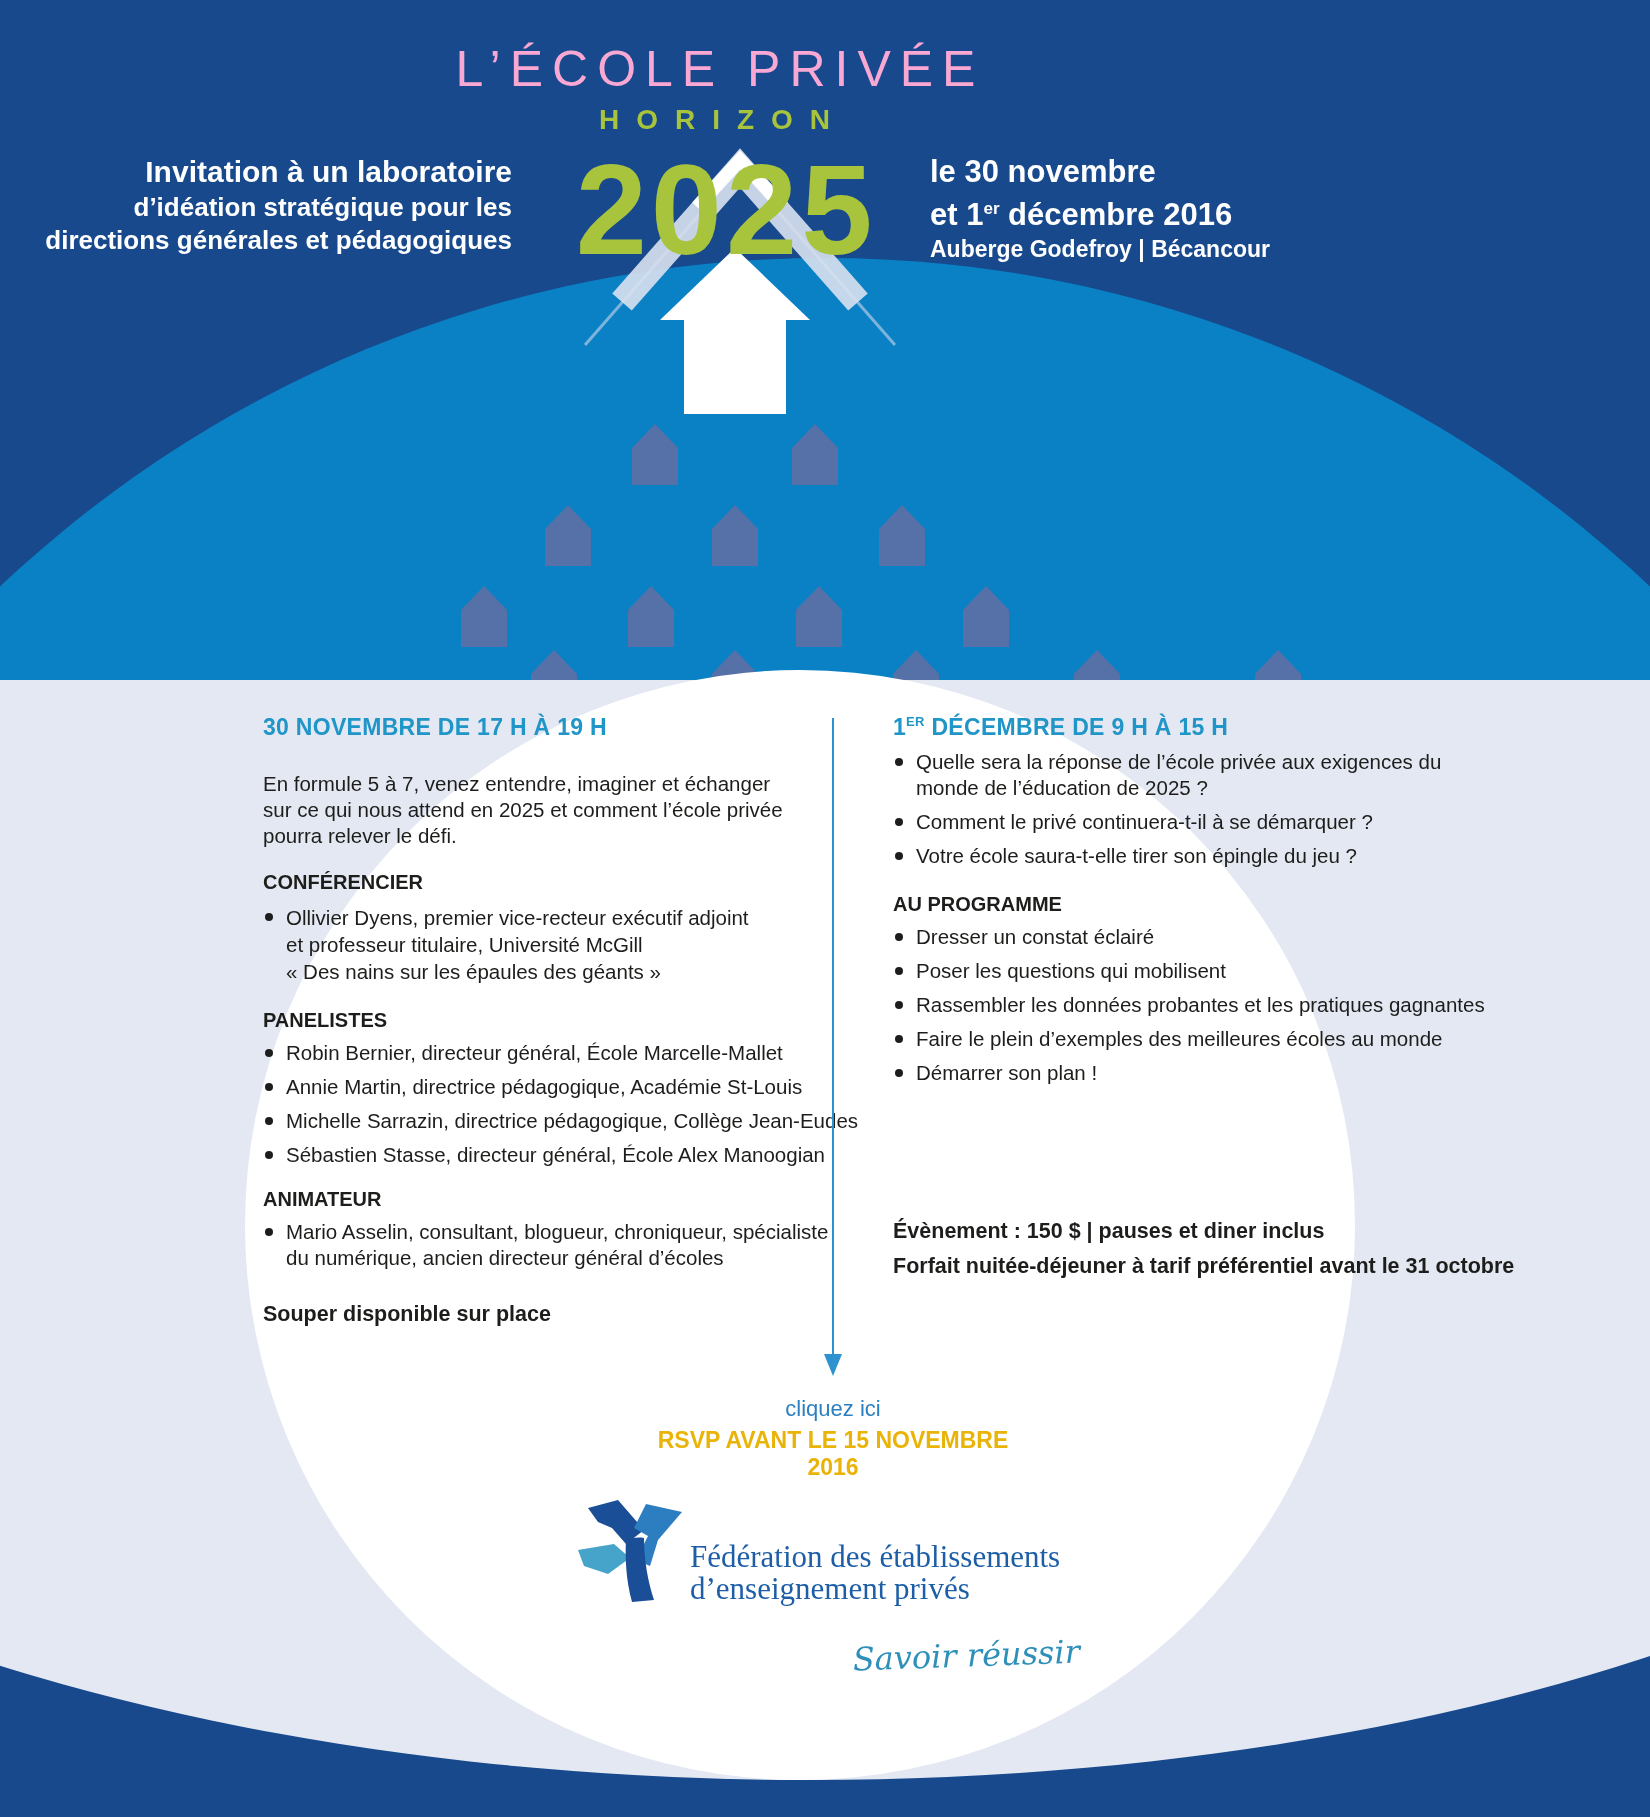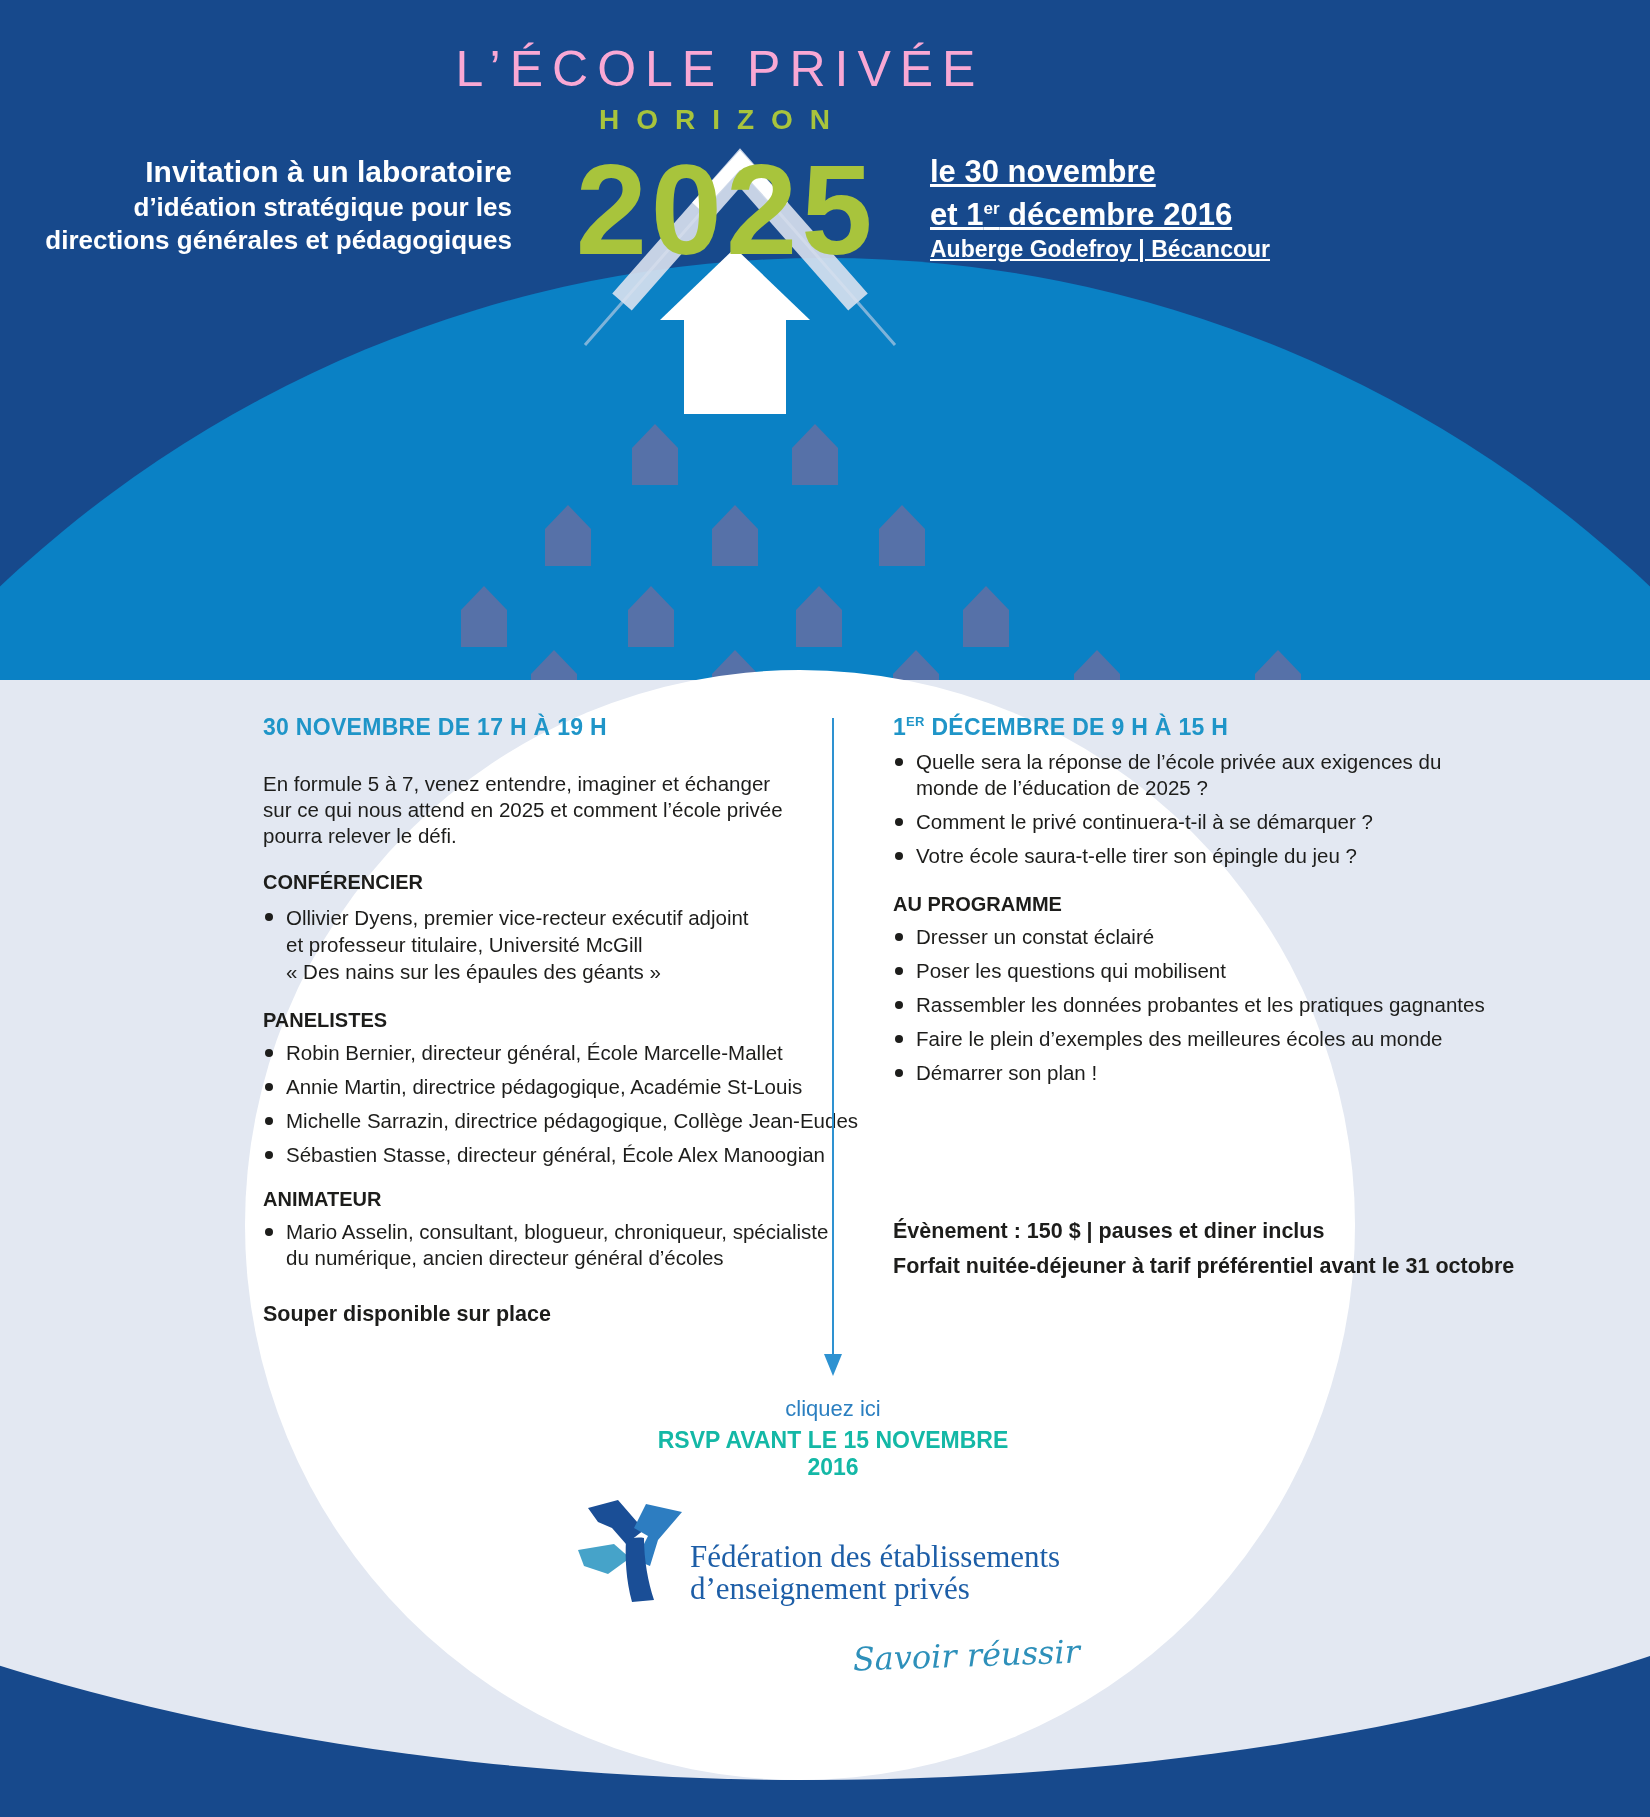--- a/index.html
+++ b/index.html
@@ -11,21 +11,21 @@
   
   .school-title{top:40px;left:0;width:1440px;text-align:center;color:#f9a8d4;
     font-size:50px;font-weight:400;letter-spacing:9px;}
   .horizon{top:104px;left:0;width:1446px;text-align:center;color:#a8c43c;
     font-size:28px;font-weight:700;letter-spacing:17px;}
   .year{top:146px;left:0;width:1452px;text-align:center;color:#a8c43c;
     font-size:128px;font-weight:700;letter-spacing:4px;line-height:1;}
   .invitation{top:153px;right:1138px;text-align:right;color:#ffffff;}
   .invitation .l1{font-size:30px;font-weight:700;line-height:38px;}
   .invitation .l2{font-size:26px;font-weight:700;line-height:33px;}
-  .date-block{top:153px;left:930px;color:#ffffff;text-decoration:underline;}
+  .date-block{top:153px;left:930px;color:#ffffff;}
   .date-block .d{font-size:31px;font-weight:700;line-height:37px;}
   .date-block sup{font-size:17px;vertical-align:super;}
   .date-block .venue{font-size:23px;font-weight:700;margin-top:3px;}
 
   
   .col{color:#1d1d1b;}
   .col-left{left:263px;top:714px;width:566px;}
   .col-right{left:893px;top:714px;width:580px;}
   .col h2{margin:0;font-size:23px;font-weight:700;color:#1f95c8;letter-spacing:.3px;}
   .col h2 sup{font-size:13px;vertical-align:super;}
@@ -44,21 +44,21 @@
 
   
   .divider{left:832px;top:718px;width:2px;height:636px;background:#2e92d1;}
   .divider-arrow{left:824px;top:1354px;width:0;height:0;
      border-left:9px solid transparent;border-right:9px solid transparent;
      border-top:22px solid #2e92d1;}
 
   
   .rsvp{left:633px;top:1396px;width:400px;text-align:center;}
   .rsvp .click{font-size:22px;color:#2b7fc0;cursor:pointer;}
-  .rsvp .deadline{font-size:23px;font-weight:700;color:#14b8a6;margin-top:5px;}
+  .rsvp .deadline{font-size:23px;font-weight:700;color:#eab308;margin-top:5px;}
 
   
   .org{left:690px;top:1541px;color:#1d5ea7;font-family:"Liberation Serif",serif;}
   .org .o{font-size:31px;line-height:32px;}
   .tagline{left:770px;top:1638px;width:310px;text-align:right;color:#2e90ba;
      font-family:"DejaVu Serif",serif;font-style:italic;font-size:32px;
      transform:rotate(-2deg);}
   .logo-mark{left:570px;top:1488px;}
 </style>
 </head>

